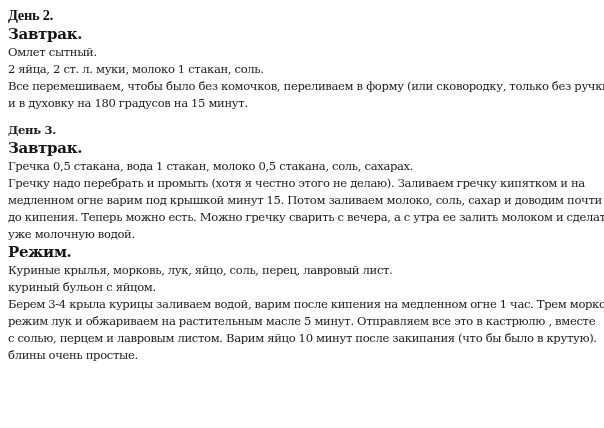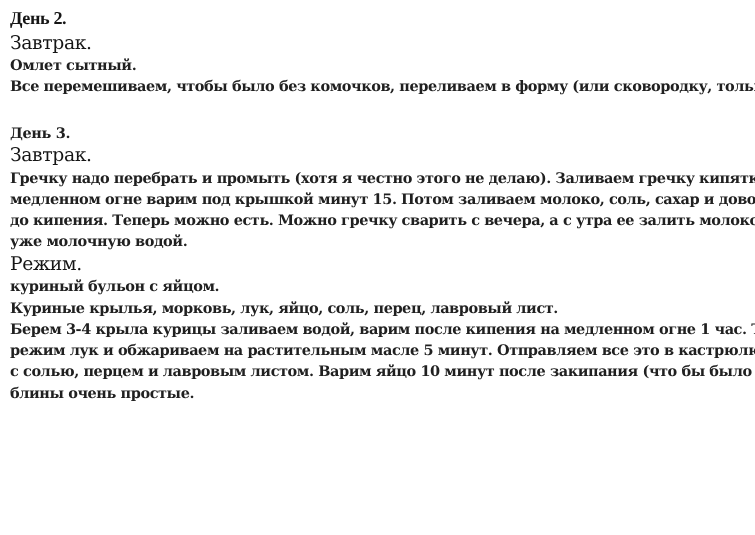--- a/index.html
+++ b/index.html
@@ -19,66 +19,69 @@
       position: absolute;
       left: 8px;
       top: 6px;
       width: 592px;
     }
     .line {
       font-size: 11.6px;
       line-height: 17px;
       white-space: nowrap;
       letter-spacing: -0.35px;
-      font-weight: bold;
+      font-weight: normal;
       color: #202020;
     }
     .day-big {
       font-size: 14.5px;
       line-height: 19px;
       font-weight: bold;
       letter-spacing: -0.3px;
       color: #151515;
       font-family: Liberation Serif, serif;
     }
     .day-small {
       font-size: 11.6px;
       line-height: 17px;
       font-weight: bold;
       letter-spacing: -0.3px;
-      margin-top: 20px;
+      margin-top: 10px;
       color: #202020;
     }
     .meal {
       font-size: 15px;
       line-height: 19px;
-      font-weight: normal;
+      font-weight: bold;
       letter-spacing: -0.3px;
       color: #151515;
     }
   </style>
 </head>
 <body>
 
 <div class="doc">
 
   <div class="day-big">День 2.</div>
   <div class="meal">Завтрак.</div>
   <div class="line">Омлет сытный.</div>
+  <div class="line">2 яйца, 2 ст. л. муки, молоко 1 стакан, соль.</div>
   <div class="line">Все перемешиваем, чтобы было без комочков, переливаем в форму (или сковородку, только без ручки)</div>
+  <div class="line">и в духовку на 180 градусов на 15 минут.</div>
 
   <div class="day-small">День 3.</div>
   <div class="meal">Завтрак.</div>
+  <div class="line">Гречка 0,5 стакана, вода 1 стакан, молоко 0,5 стакана, соль, сахарах.</div>
   <div class="line">Гречку надо перебрать и промыть (хотя я честно этого не делаю). Заливаем гречку кипятком и на</div>
   <div class="line">медленном огне варим под крышкой минут 15. Потом заливаем молоко, соль, сахар и доводим почти</div>
   <div class="line">до кипения. Теперь можно есть. Можно гречку сварить с вечера, а с утра ее залить молоком и сделать</div>
   <div class="line">уже молочную водой.</div>
 
   <div class="meal">Режим.</div>
+  <div class="line">Куриные крылья, морковь, лук, яйцо, соль, перец, лавровый лист.</div>
   <div class="line">куриный бульон с яйцом.</div>
-  <div class="line">Куриные крылья, морковь, лук, яйцо, соль, перец, лавровый лист.</div>
   <div class="line">Берем 3-4 крыла курицы заливаем водой, варим после кипения на медленном огне 1 час. Трем морковь,</div>
   <div class="line">режим лук и обжариваем на растительным масле 5 минут. Отправляем все это в кастрюлю , вместе</div>
   <div class="line">с солью, перцем и лавровым листом. Варим яйцо 10 минут после закипания (что бы было в крутую).</div>
 
   <div class="line">блины очень простые.</div>
 
 </div>
 
 </body></html>

